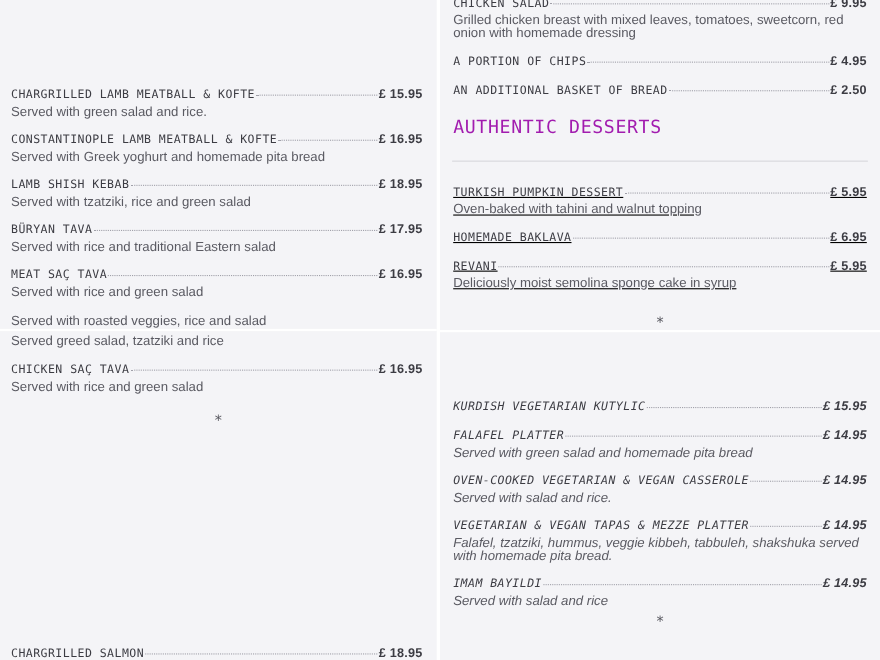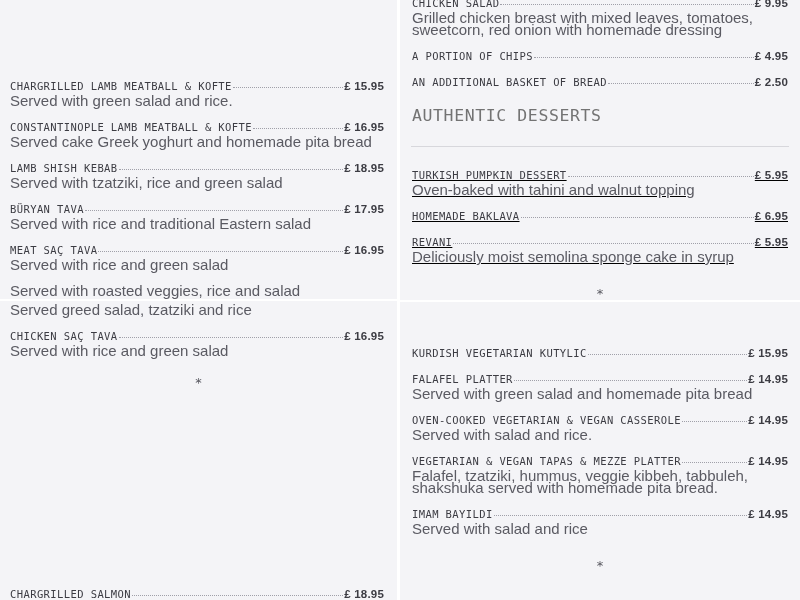--- a/index.html
+++ b/index.html
@@ -24,48 +24,48 @@
     flex:1 1 auto; min-width:8px;
     border-bottom:1.6px dotted #a0a0a9;
     transform:translateY(-2px);
     margin:0 1px;
   }
   .price {
     font-size:11.5px; font-weight:bold; letter-spacing:0.2px;
     color:#3c3c43; white-space:nowrap; flex:0 0 auto;
   }
   .desc {
-    margin-top:3px; font-size:15px; line-height:12px; color:#5a5a62;
+    margin-top:3px; font-size:12px; line-height:12px; color:#5a5a62;
   }
   .inner-divider { height:2px; background:#ffffff; margin:2px -13px 1px -10px; }
   .asterisk {
     position:absolute; text-align:center;
     font-size:13px; line-height:12px; color:#55555d;
     font-family:"DejaVu Sans", sans-serif;
   }
   .section-heading {
     position:absolute; left:412px; top:106px;
     font-family:"DejaVu Sans Mono", monospace;
-    font-size:16.5px; letter-spacing:0.6px; color:#737373;
+    font-size:16.5px; letter-spacing:0.6px; color:#a21caf;
     white-space:nowrap;
   }
   .gray-hline {
     position:absolute; left:411px; top:146px; width:378px; height:1px;
     background:#d7d7dc;
   }
   .white-hline {
     position:absolute; left:399px; top:300px; width:401px; height:2px;
     background:#ffffff;
   }
   
   #left-main   { left:10px;  top:68px;  width:374px;margin-top:12px; }
   #left-bottom { left:10px;  top:588px; width:374px; }
   #right-top   { left:412px; top:-3px;  width:376px; }
   #desserts    { left:412px; top:169px; width:376px;text-decoration:underline; }
-  #veg         { left:412px; top:347px; width:376px; }
+  #veg         { left:412px; top:364px; width:376px;font-style:italic; }
   #left-ast    { left:0;     top:377px; width:397px; }
   #right-ast-1 { left:400px; top:288px; width:400px; }
   #right-ast-2 { left:400px; top:560px; width:400px; }
 </style>
 </head>
 <body>
 
 <div class="page">
 
   <div class="vline"></div>
@@ -81,21 +81,21 @@
         <div class="desc">Served with green salad and rice.</div>
 
       </div>
 
       <div class="item">
         <div class="row">
           <span class="title">CONSTANTINOPLE LAMB MEATBALL &amp; KOFTE</span>
           <span class="leader"></span>
           <span class="price">£ 16.95</span>
         </div>
-        <div class="desc">Served cake Greek yoghurt and homemade pita bread</div>
+        <div class="desc">Served with Greek yoghurt and homemade pita bread</div>
 
       </div>
 
       <div class="item">
         <div class="row">
           <span class="title">LAMB SHISH KEBAB</span>
           <span class="leader"></span>
           <span class="price">£ 18.95</span>
         </div>
         <div class="desc">Served with tzatziki, rice and green salad</div>

